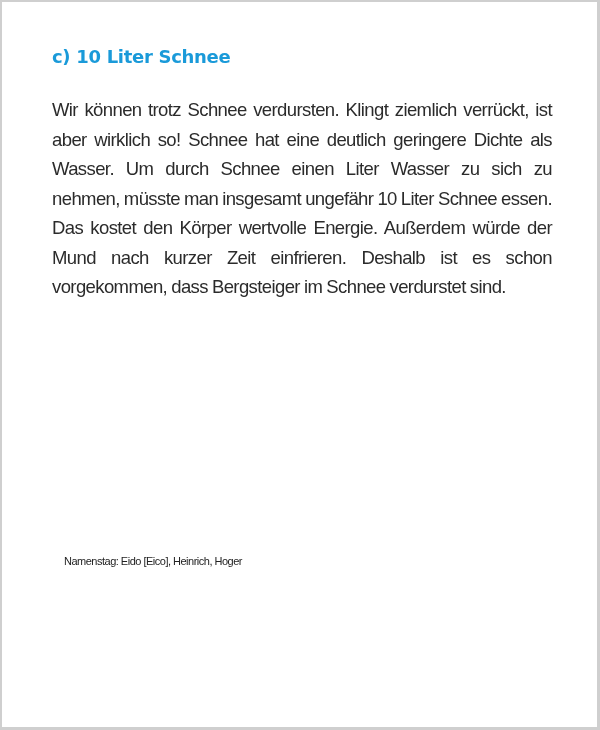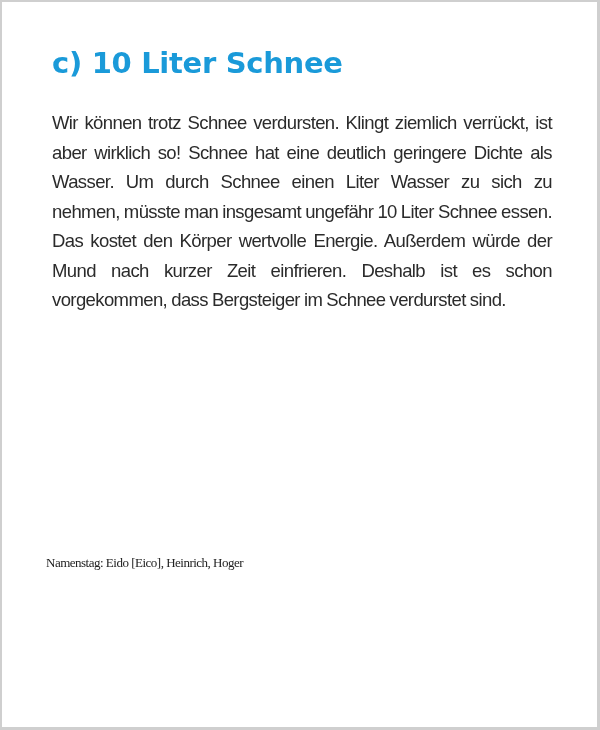--- a/index.html
+++ b/index.html
@@ -1,20 +1,20 @@
 <!DOCTYPE html>
 <html><head>
 <meta charset="utf-8">
 <style>
   html, body { margin:0; padding:0; background:#fff; }
   .page { position:relative; width:600px; height:730px; box-sizing:border-box; border:2px solid #cfcfcf; border-right-width:3px; border-bottom-width:3px; background:#fff; overflow:hidden; }
-  .title { position:absolute; left:50px; top:44px; font-family:"DejaVu Sans", sans-serif; font-weight:bold; font-size:29px; color:#1a9ad9; letter-spacing:-0.3px; }
+  .title { position:absolute; left:50px; top:44px; font-family:"DejaVu Sans", sans-serif; font-weight:bold; font-size:18px; color:#1a9ad9; letter-spacing:-0.3px; }
   .body { position:absolute; left:50px; top:90px; width:500px; }
-  .para { font-family:"Liberation Sans", sans-serif; font-size:18.5px; line-height:29.5px; color:#2b2b2b; text-align:justify; margin:16px 0 6px 0; transform-origin:left top; letter-spacing:-0.6px; word-spacing:-0.5px; }
-  .foot { position:absolute; left:44px; top:553px; font-family:Liberation Serif, serif; font-size:13px; color:#222; letter-spacing:-0.5px; }
+  .para { font-family:"Liberation Sans", sans-serif; font-size:18.5px; line-height:29.5px; color:#2b2b2b; text-align:justify; margin:3px 0 6px 0; transform-origin:left top; letter-spacing:-0.6px; word-spacing:-0.5px; }
+  .foot { position:absolute; left:62px; top:553px; font-family:Liberation Sans, sans-serif; font-size:11px; color:#222; letter-spacing:-0.5px; }
 </style>
 </head>
 <body>
 
 <div class="page">
   <div class="title">c) 10 Liter Schnee</div>
   <div class="body">
     <p class="para">Wir können trotz Schnee verdursten. Klingt ziemlich verrückt, ist aber wirklich so! Schnee hat eine deutlich geringere Dichte als Wasser. Um durch Schnee einen Liter Wasser zu sich zu nehmen, müsste man insgesamt ungefähr 10 Liter Schnee essen. Das kostet den Körper wertvolle Energie. Außerdem würde der Mund nach kurzer Zeit einfrieren. Deshalb ist es schon vorgekommen, dass Bergsteiger im Schnee verdurstet sind.</p>
   </div>
   <div class="foot">Namenstag: Eido [Eico], Heinrich, Hoger</div>

